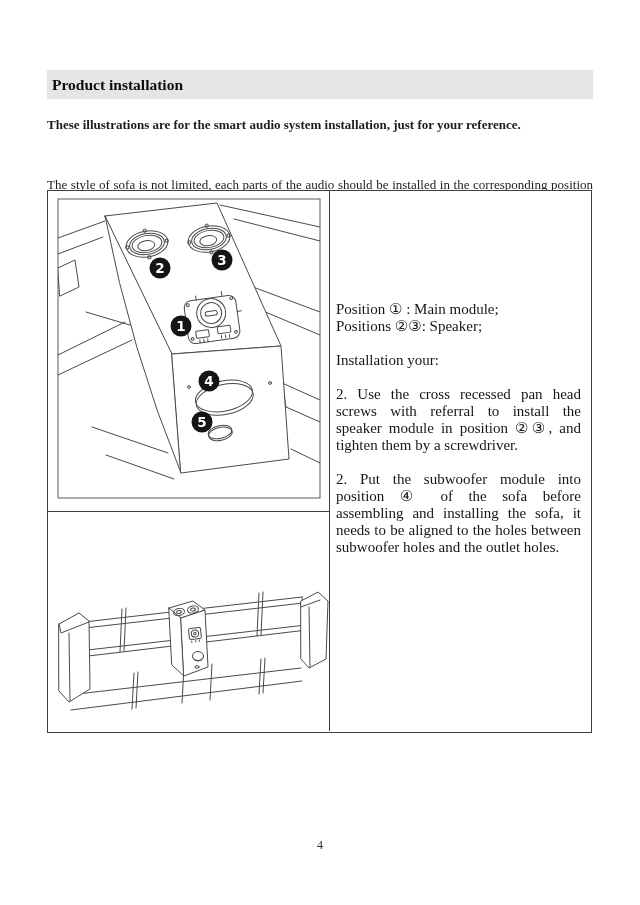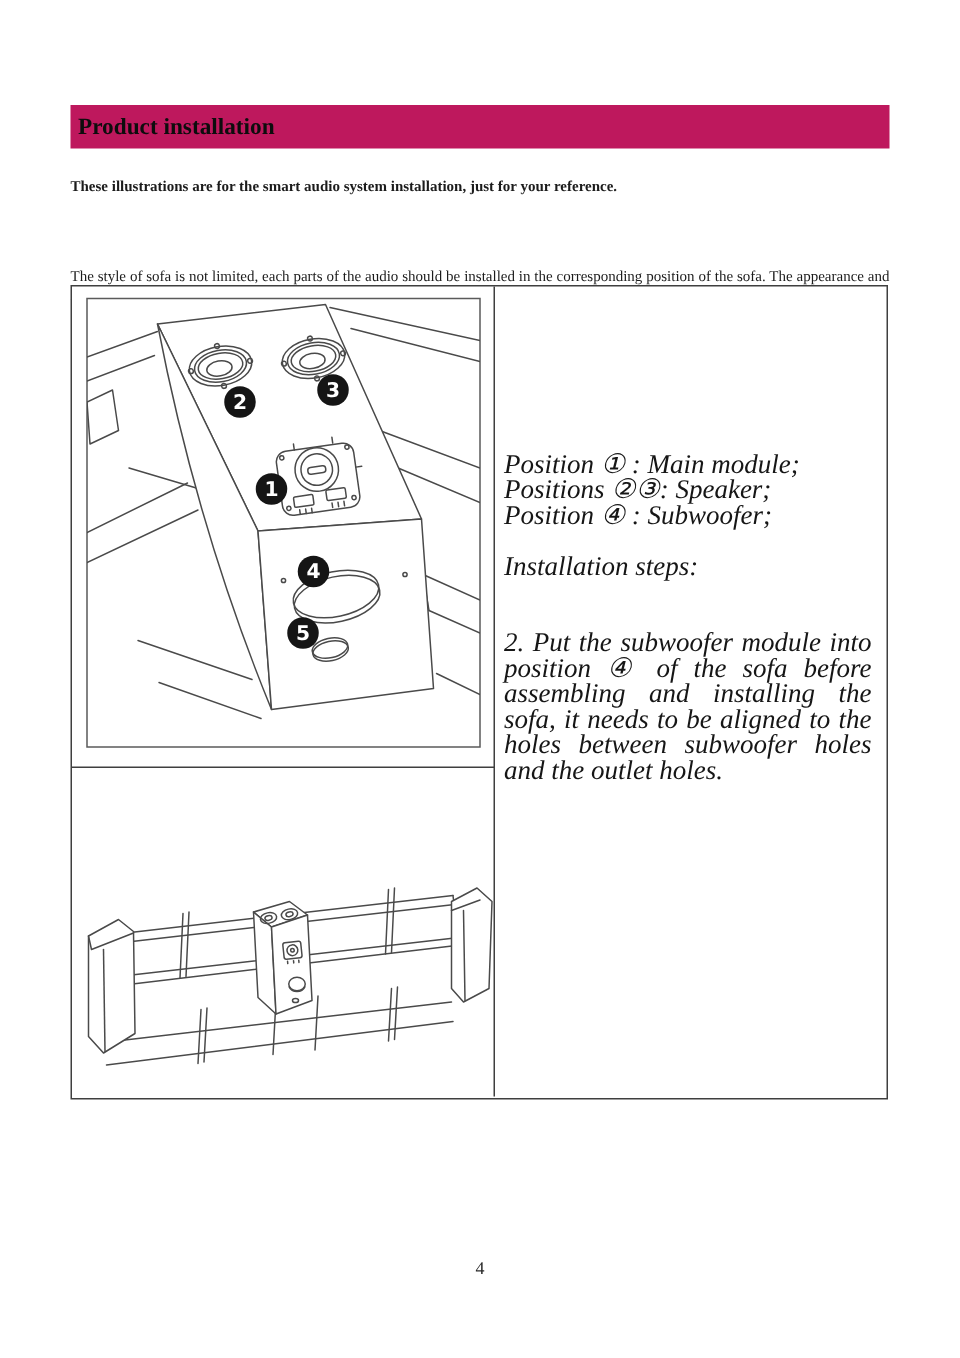--- a/index.html
+++ b/index.html
@@ -3,38 +3,38 @@
 <meta charset="utf-8">
 <style>
   html,body{margin:0;padding:0;}
   body{
     width:640px;height:905px;position:relative;background:#ffffff;
     font-family:"Liberation Serif","DejaVu Serif",serif;color:#1c1c1c;
     overflow:hidden;
   }
   .title-bar{
     position:absolute;left:47px;top:70px;width:546px;height:29px;
-    background:#be185d;line-height:30px;padding-left:5px;box-sizing:border-box;
+    background:#e5e5e5;line-height:30px;padding-left:5px;box-sizing:border-box;
     font-size:15.5px;font-weight:bold;color:#0d0d0d;
   }
-  .intro{position:absolute;left:47px;top:116px;width:546px;font-size:10px;line-height:17.5px;}
+  .intro{position:absolute;left:47px;top:116px;width:546px;font-size:13px;line-height:17.5px;}
   .intro .bold-line{font-weight:bold;margin-bottom:2px;}
   .intro .body{text-align:justify;margin-top:42px;}
   .figure-box{
     position:absolute;left:47px;top:190px;width:543px;height:541px;
     border:1px solid #3f3f3f;display:grid;
     grid-template-columns:282px 260px;grid-template-rows:321px 219px;
     background:#fff;
   }
   .cell{position:relative;overflow:hidden;}
   .fig-top{grid-column:1;grid-row:1;border-right:1px solid #3f3f3f;border-bottom:1px solid #3f3f3f;}
   .fig-bottom{grid-column:1;grid-row:2;border-right:1px solid #3f3f3f;}
   .text-col{
     grid-column:2;grid-row:1 / 3;box-sizing:border-box;
-    padding:110px 9px 0 6px;font-size:18px;line-height:17px;color:#161616;font-style:italic;
+    padding:110px 9px 0 6px;font-size:15px;line-height:17px;color:#161616;
   }
   .text-col .pos-line{text-align:left;}
   .text-col .gap{height:17px;}
   .text-col .step{text-align:justify;}
   .footer{
     position:absolute;left:0;top:838px;width:640px;text-align:center;
     font-size:12px;color:#2b2b2b;
   }
   svg{display:block;}
   svg text.badge-num{
@@ -159,25 +159,25 @@
           <text class="badge-num" x="154" y="235.5" text-anchor="middle" stroke="none">5</text>
         </g>
       </g>
     </svg>
   </div>
 
   <div class="cell text-col">
     <div>
         <div class="pos-line">Position ① : Main module;</div>
         <div class="pos-line">Positions ②③: Speaker;</div>
-        <div class="pos-line">Position ④ : Subwoofer;</div>
       </div>
     <div class="gap"></div>
-    <div>Installation steps:</div>
+    <div>Installation your:</div>
     <div class="gap"></div>
+    <div class="step">2. Use the cross recessed pan head screws with referral to install the speaker module in position ②③, and tighten them by a screwdriver.</div>
     <div class="gap"></div>
     <div class="step">2. Put the subwoofer module into position ④ of the sofa before assembling and installing the sofa, it needs to be aligned to the holes between subwoofer holes and the outlet holes.</div>
   </div>
 
   <div class="cell fig-bottom">
     <svg width="282" height="219" viewBox="0 0 282 219">
       <g stroke="#4a4a4a" stroke-width="1" fill="none" stroke-linejoin="round" stroke-linecap="round">
 
         <path d="M36,110 L254,85"></path>
         <path d="M37,116 L255,91"></path>

